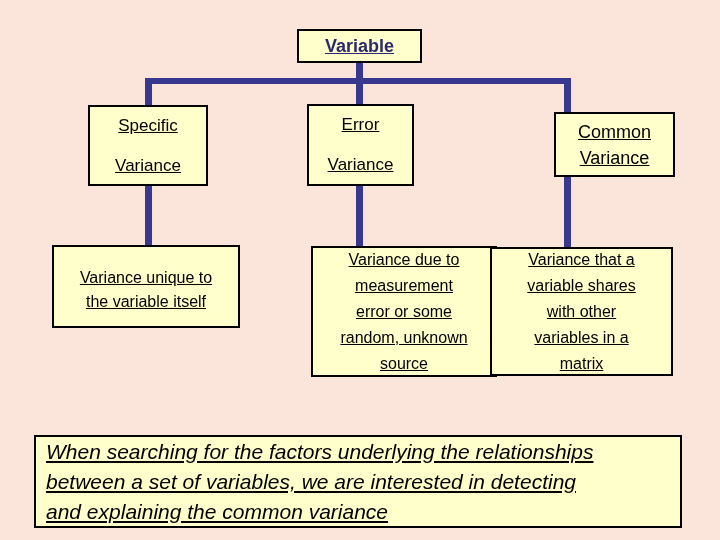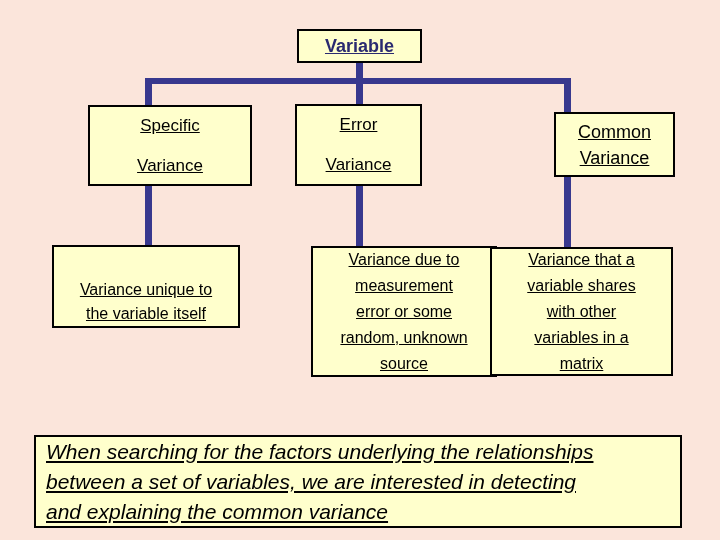--- a/index.html
+++ b/index.html
@@ -40,29 +40,29 @@
     color: #2A2A70;
   }
   .label-loose {
     font-size: 17px;
     line-height: 40px;
   }
   .label-tight {
     font-size: 18px;
     line-height: 26px;
   }
-  .box-specific { left: 88px;  top: 105px; width: 164px; height: 81px; }
-  .box-error    { left: 295px; top: 104px; width: 127px; height: 82px; }
+  .box-specific { left: 88px;  top: 105px; width: 120px; height: 81px; }
+  .box-error    { left: 307px; top: 104px; width: 107px; height: 82px; }
   .box-common   { left: 506px; top: 112px; width: 121px; height: 65px; margin-left: 48px; }
   .desc {
     font-size: 16px;
     line-height: 26px;
   }
   .desc-top {
-    align-items: flex-end;
+    align-items: center;
     padding-top: 6px;
     line-height: 24px;
   }
   .desc-specific { left: 52px;  top: 245px; width: 188px; height: 83px; }
   .desc-error    { left: 268px; top: 246px; width: 186px; height: 131px; margin-left: 43px; }
   .desc-common   { left: 490px; top: 247px; width: 183px; height: 129px; }
   .footer-box {
     left: 34px; top: 435px; width: 648px; height: 93px;
     justify-content: flex-start;
     text-align: left;

